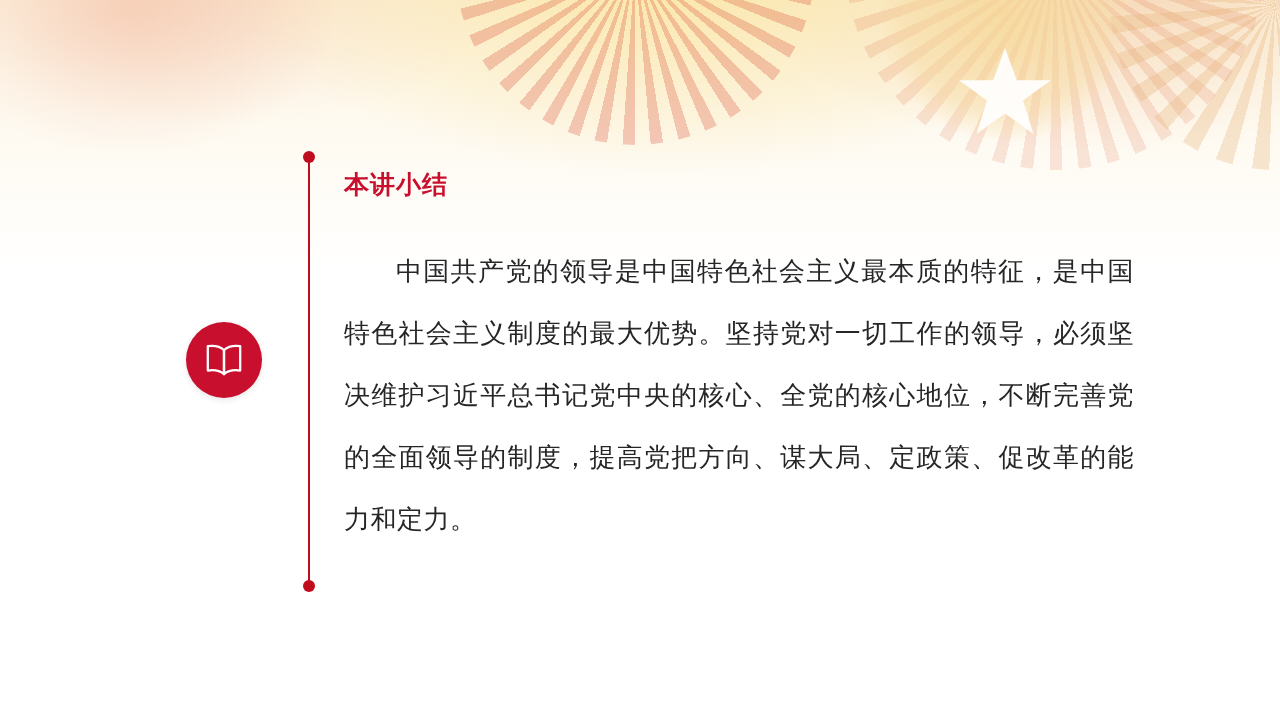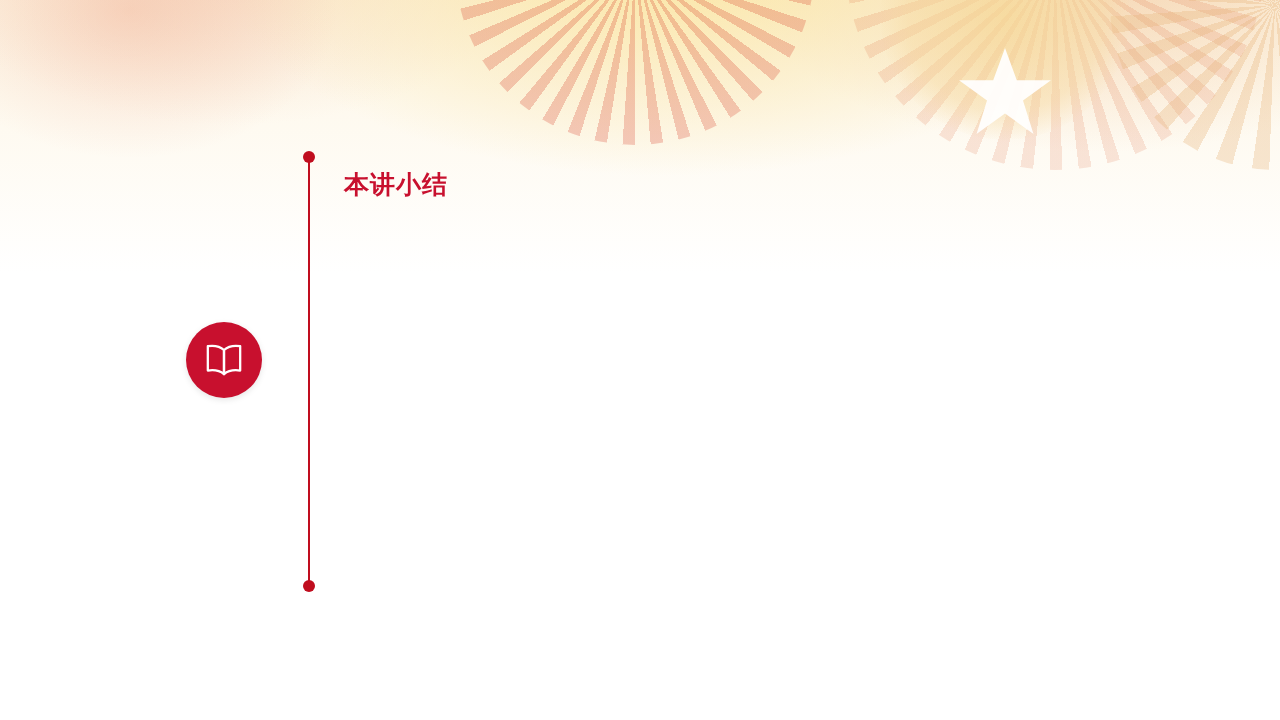--- a/index.html
+++ b/index.html
@@ -197,14 +197,15 @@
   <div class="book-badge">
     <svg viewBox="0 0 48 40" width="42" height="35" aria-hidden="true">
       <path d="M24 8 C19 3.5 12 2.6 5.5 3.6 L5.5 31.5 C12 30.5 19 31.4 24 35.6 L24 8 Z" fill="none" stroke="#ffffff" stroke-width="2.6" stroke-linejoin="round"></path>
       <path d="M24 8 C29 3.5 36 2.6 42.5 3.6 L42.5 31.5 C36 30.5 29 31.4 24 35.6 L24 8 Z" fill="none" stroke="#ffffff" stroke-width="2.6" stroke-linejoin="round"></path>
       <line x1="24" y1="8" x2="24" y2="35.6" stroke="#ffffff" stroke-width="2.2"></line>
     </svg>
   </div>
 
   <div class="heading">本讲小结</div>
 
+  <div class="body-text">中国共产党的领导是中国特色社会主义最本质的特征，是中国特色社会主义制度的最大优势。坚持党对一切工作的领导，必须坚决维护习近平总书记党中央的核心、全党的核心地位，不断完善党的全面领导的制度，提高党把方向、谋大局、定政策、促改革的能力和定力。</div>
 
 </div>
 
 </body></html>

